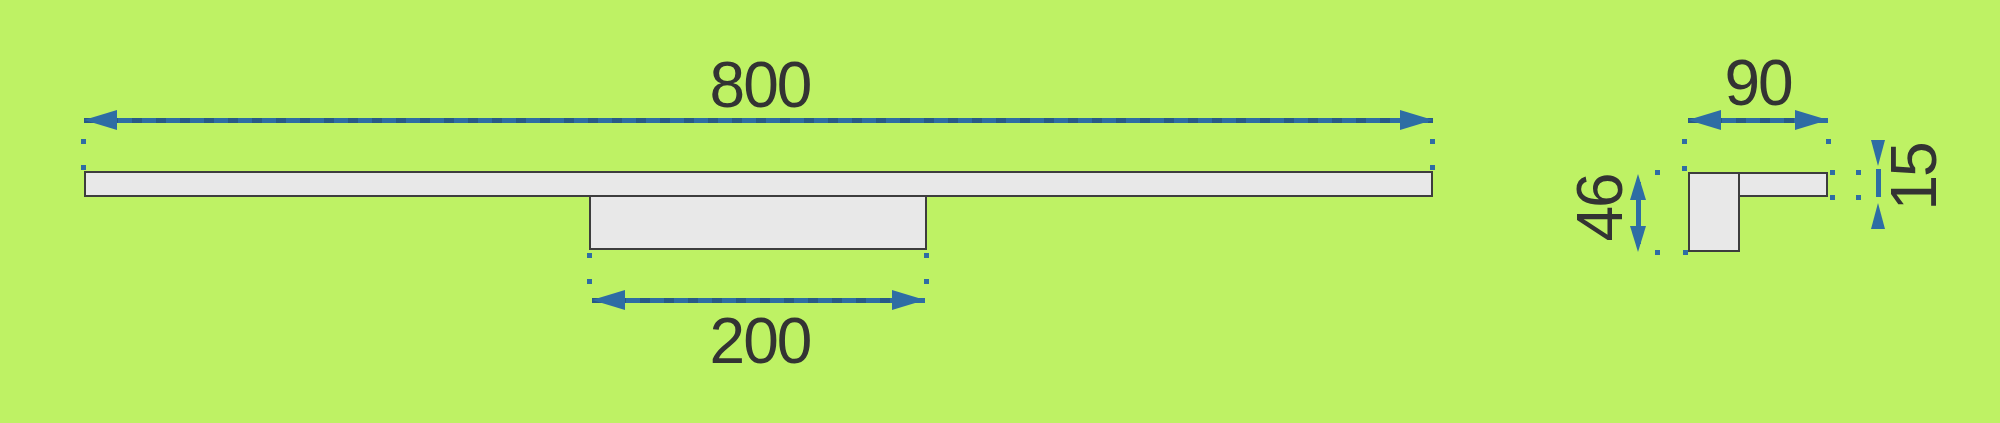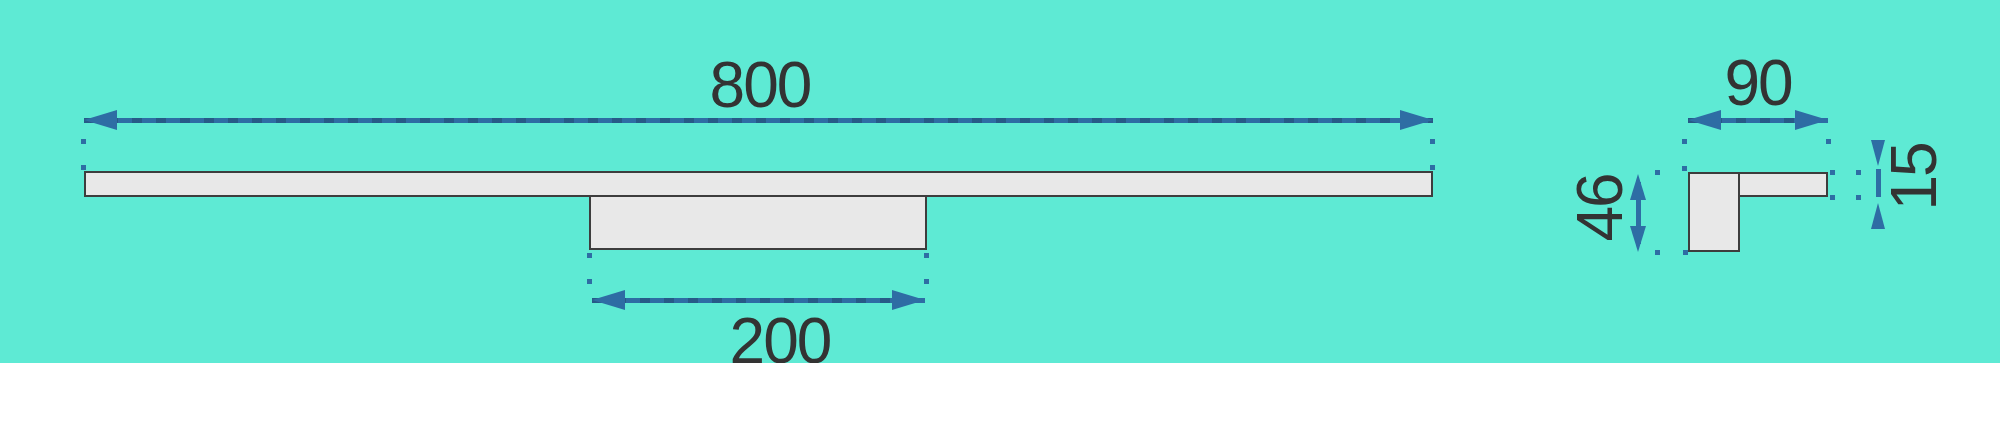--- a/index.html
+++ b/index.html
@@ -1,17 +1,17 @@
 <!DOCTYPE html>
 <html><head>
 <meta charset="utf-8">
 <style>
   html,body{margin:0;padding:0;background:#ffffff;}
   .canvas{
-    position:relative;width:2000px;height:363px;background:#5eead4;overflow:hidden;
+    position:relative;width:2000px;height:423px;background:#bef264;overflow:hidden;
     font-family:"Liberation Sans","DejaVu Sans",sans-serif;
   }
   .shape{
     position:absolute;background:#e8e8e8;border:2px solid #3d3d3d;box-sizing:border-box;
   }
   .dim-line-h{position:absolute;height:5px;background:#2e6da4;}
   .dim-line-v{position:absolute;width:5px;background:#2e6da4;}
   .dashes{display:block;width:100%;height:100%;
     background:repeating-linear-gradient(90deg,rgba(20,40,60,.28) 0 10px,transparent 10px 24px);}
   .arr{position:absolute;width:0;height:0;}
@@ -56,21 +56,21 @@
     <div class="dot" style="left:587px;top:253px;"></div>
     <div class="dot" style="left:587px;top:279px;"></div>
     <div class="dot" style="left:924px;top:253px;"></div>
     <div class="dot" style="left:924px;top:279px;"></div>
 
     <div class="dim-line-h" style="left:592px;top:298px;width:333px;">
         <span class="dashes"></span>
       </div>
     <div class="arr arr-w" style="left:592px;top:290px;"></div>
     <div class="arr arr-e" style="left:892px;top:290px;"></div>
-    <div class="dim-label" style="left:680px;top:310px;width:200px;height:62px;">200</div>
+    <div class="dim-label" style="left:660px;top:310px;width:200px;height:62px;">200</div>
   </div>
 
   <div>
 
     <div class="dim-label" style="left:1688px;top:52px;width:140px;height:62px;">90</div>
     <div class="dim-line-h" style="left:1688px;top:118px;width:140px;">
         <span class="dashes"></span>
       </div>
     <div class="arr arr-w" style="left:1688px;top:110px;"></div>
     <div class="arr arr-e" style="left:1795px;top:110px;"></div>

